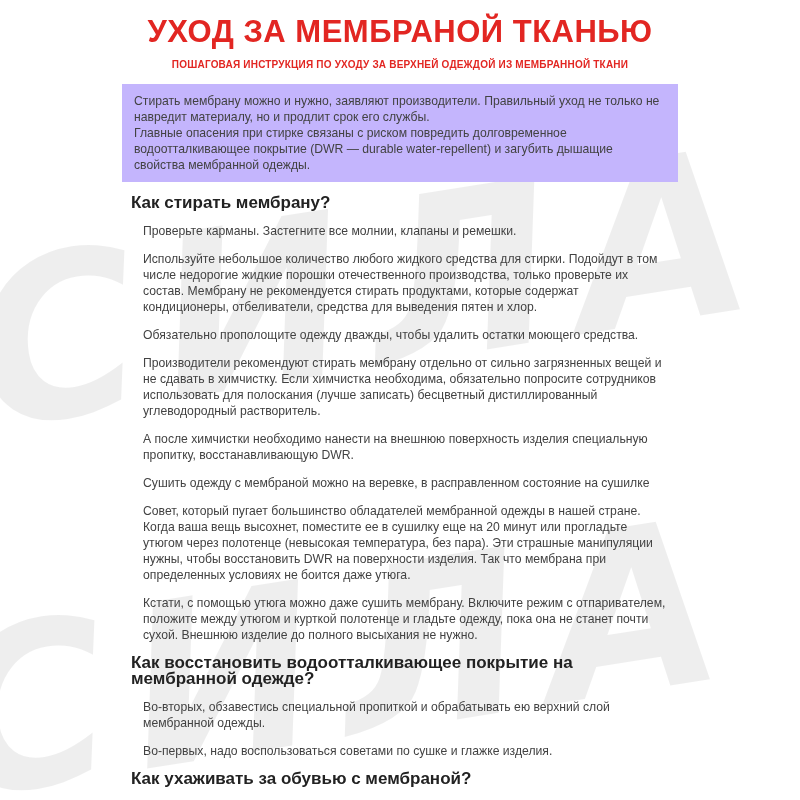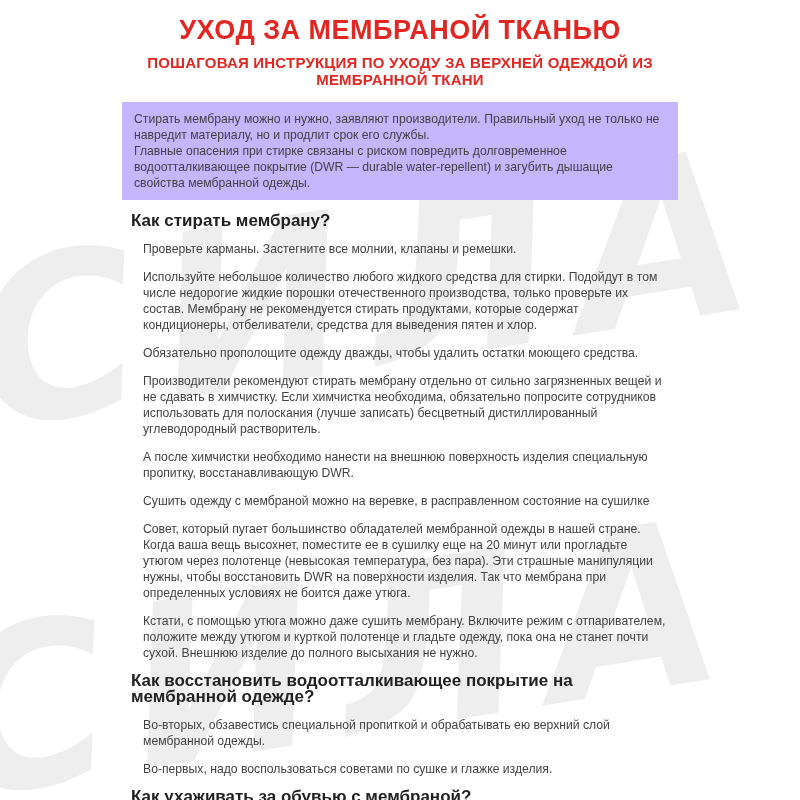--- a/index.html
+++ b/index.html
@@ -34,30 +34,30 @@
   
   .content {
     position: relative;
     z-index: 1;
     width: 556px;
     margin: 0 auto;
     padding-top: 16px;
   }
   .doc-title {
     color: #e22622;
-    font-size: 27px;
+    font-size: 31px;
     font-weight: bold;
     text-align: center;
     letter-spacing: 0.5px;
     line-height: 1.05;
     margin: 0;
   }
   .doc-subtitle {
     color: #e22622;
-    font-size: 15px;
+    font-size: 10px;
     font-weight: bold;
     text-align: center;
     letter-spacing: 0.2px;
     margin: 10px 0 0 0;
   }
   .intro-box {
     background: #c4b5fd;
     margin-top: 14px;
     padding: 9px 12px;
     font-size: 12.2px;

